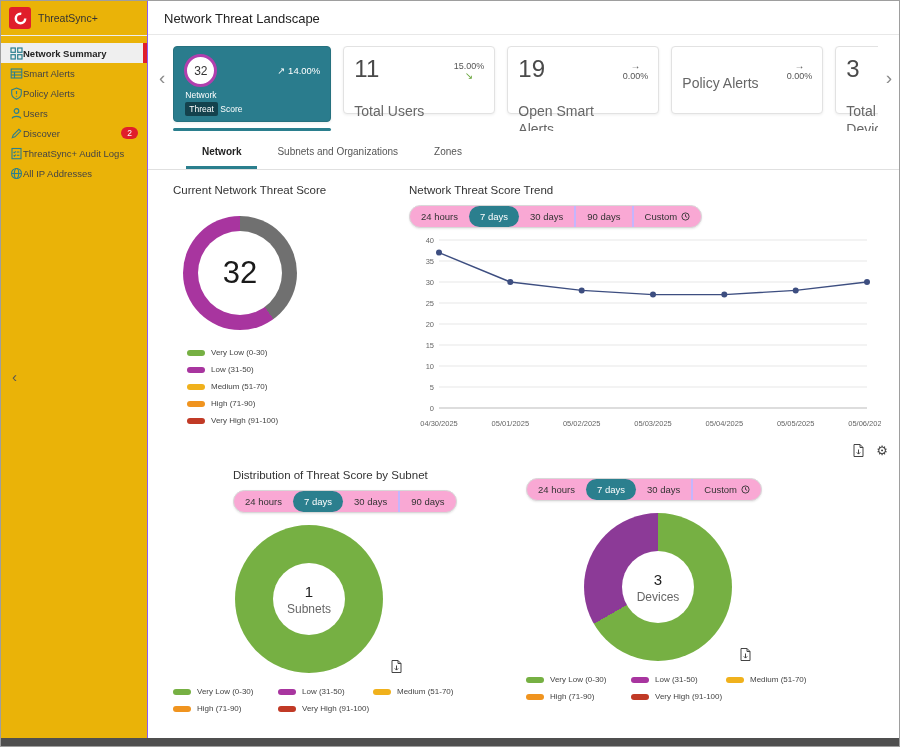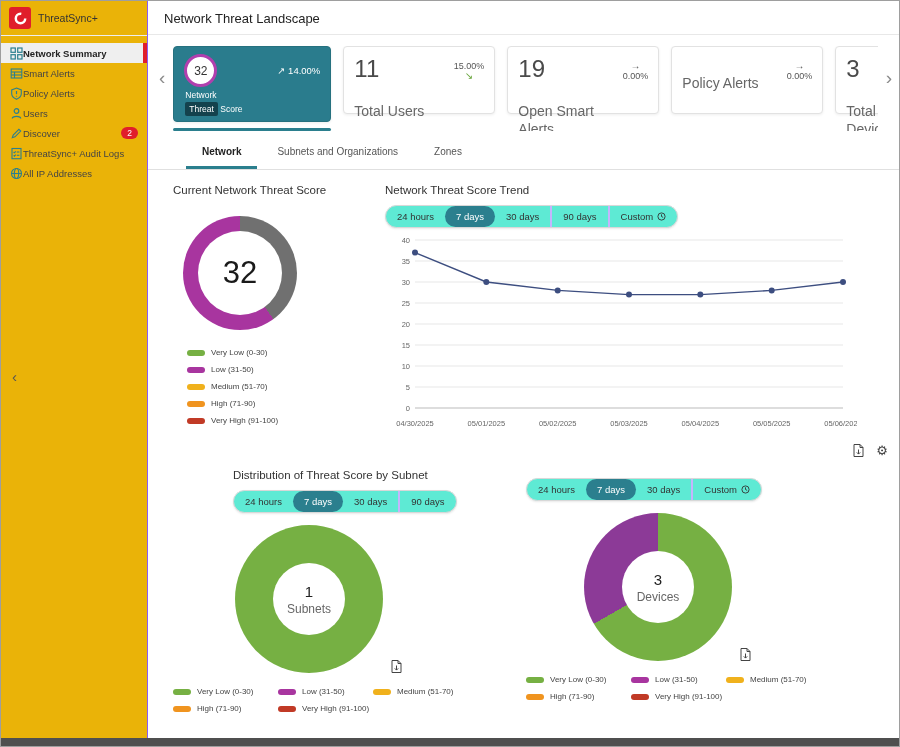--- a/index.html
+++ b/index.html
@@ -46,22 +46,22 @@
   .content{flex:1;padding:14px 5px 0 25px;overflow:hidden}
   .sec-title{font-size:11.5px;color:#333}
   .row1{display:flex}
   .col-gauge{width:212px;flex:0 0 212px}
   .gauge{width:114px;height:114px;border-radius:50%;margin:20px 0 0 10px;position:relative;display:flex;align-items:center;justify-content:center}
   .gauge::before{content:"";position:absolute;inset:15px;background:#fff;border-radius:50%}
   .gauge .gv{position:relative;font-size:31px;color:#1a1a1a}
   .gauge-legend{margin:18px 0 0 14px;display:flex;flex-direction:column;gap:8px}
   .lg-item{display:flex;align-items:center;gap:6px;font-size:8px;color:#444}
   .swatch{width:18px;height:6px;border-radius:3px;flex:0 0 18px}
-  .col-trend{flex:1;}
-  .btn-group{display:inline-flex;align-items:flex-start;border:1px solid #d8d8d8;border-radius:15px;background:#5eead4;box-shadow:0 1px 2px rgba(0,0,0,.09);margin-top:9px}
+  .col-trend{flex:1;margin-left:24px}
+  .btn-group{display:inline-flex;align-items:flex-start;border:1px solid #d8d8d8;border-radius:15px;background:#f9a8d4;box-shadow:0 1px 2px rgba(0,0,0,.09);margin-top:9px}
   .tbtn{font-size:9.5px;color:#333;padding:5px 11px;display:flex;align-items:center;gap:4px;cursor:pointer;border-left:2px solid #c4b5fd;white-space:nowrap}
   .tbtn:first-child{border-left:none;border-radius:14px 0 0 14px}
   .tbtn:last-child{border-radius:0 14px 14px 0}
   .tbtn.active{background:#2b7f8e;color:#fff;border-radius:14px;border-left:none}
   .tbtn.active + .tbtn{border-left:none}
   .chart-actions{display:flex;justify-content:flex-end;align-items:center;gap:12px;margin-top:4px;padding-right:6px}
   .gear{font-size:13px;color:#444;cursor:pointer;line-height:1}
   .exp{cursor:pointer;display:flex}
   
   .row2{display:flex;margin-top:12px}

